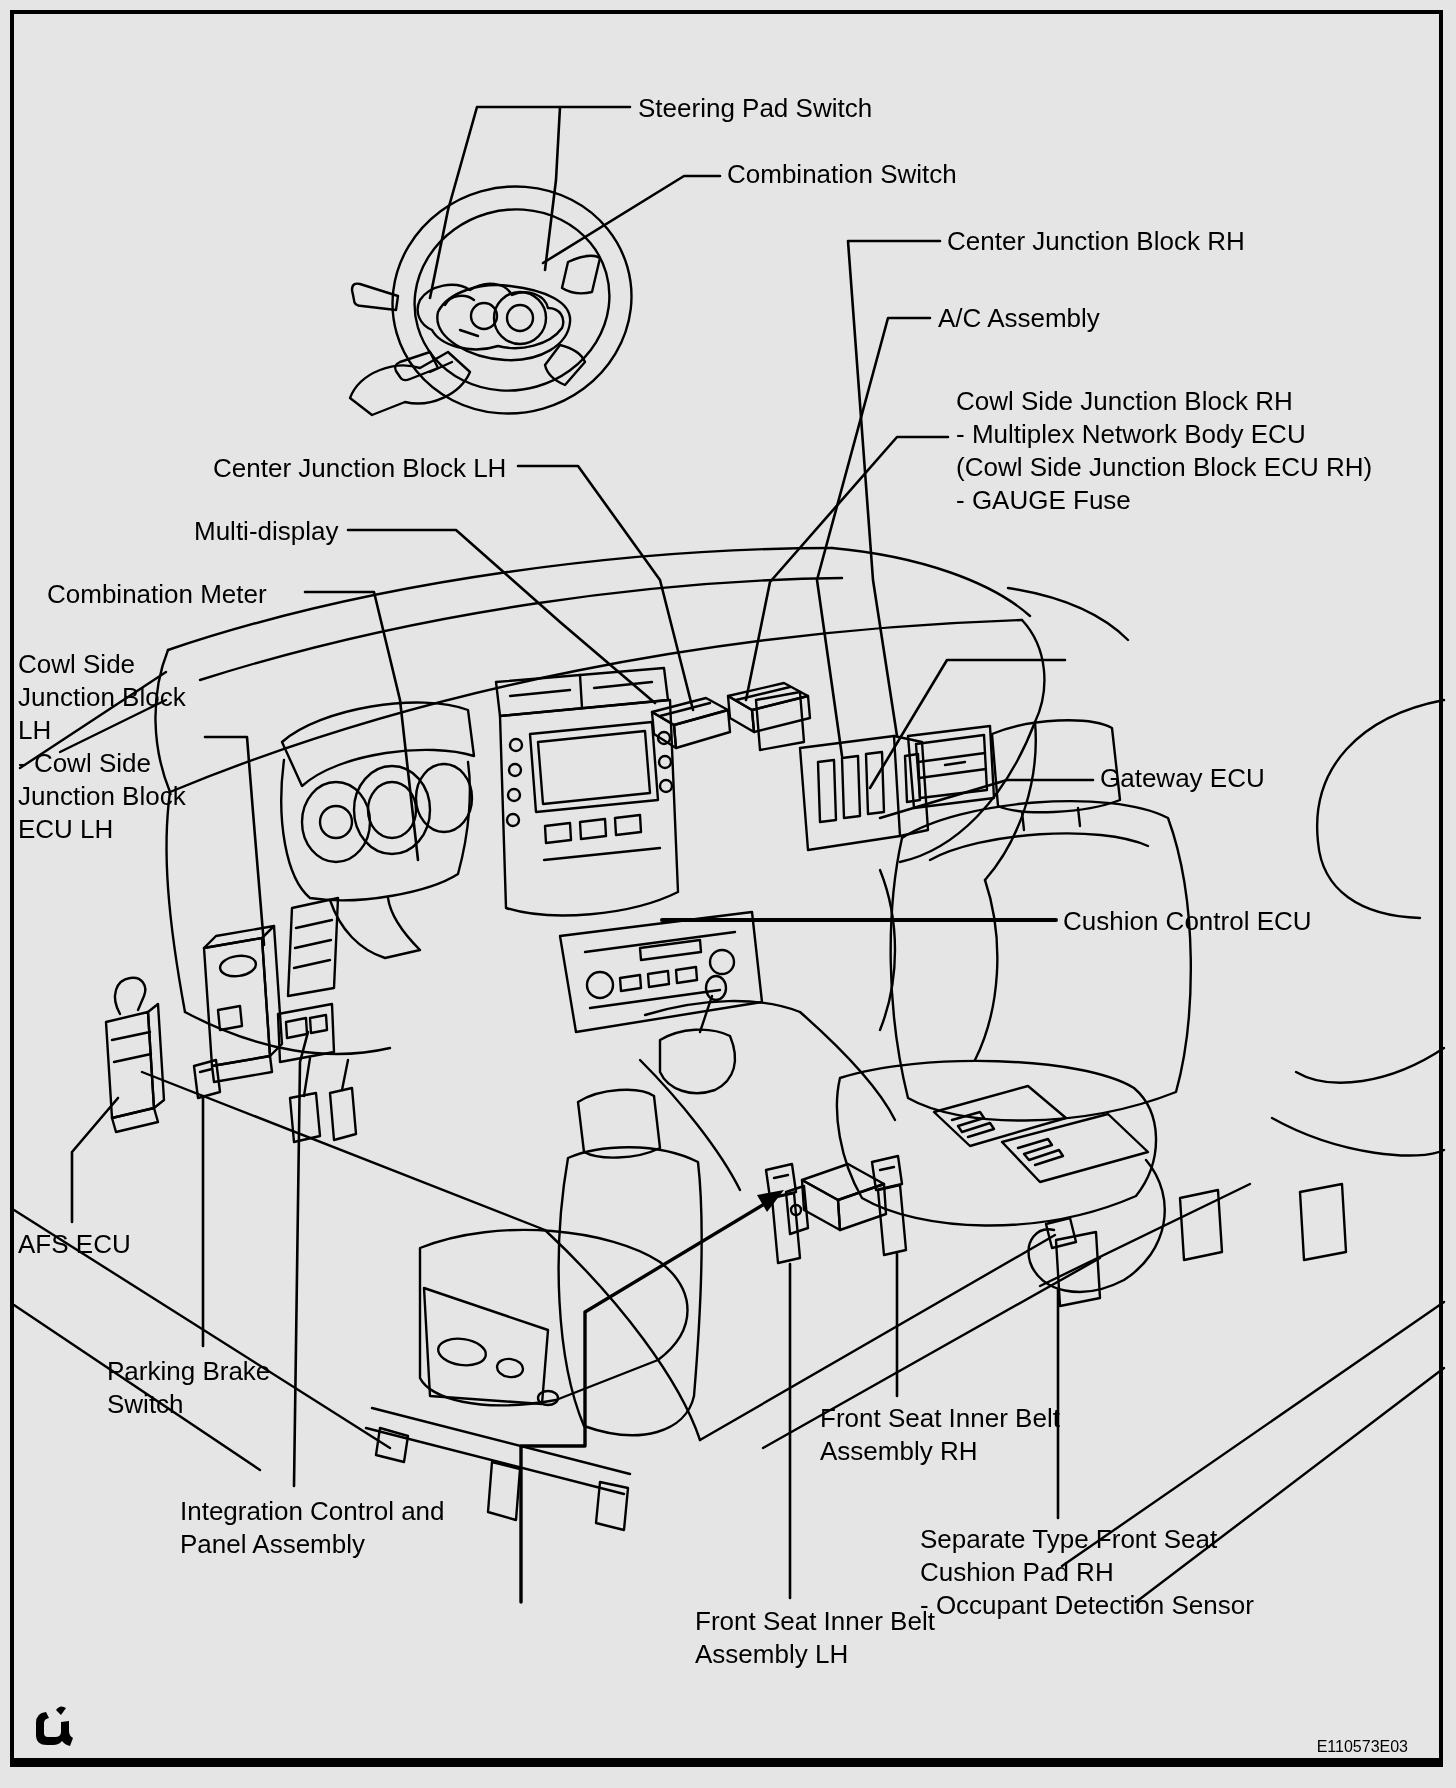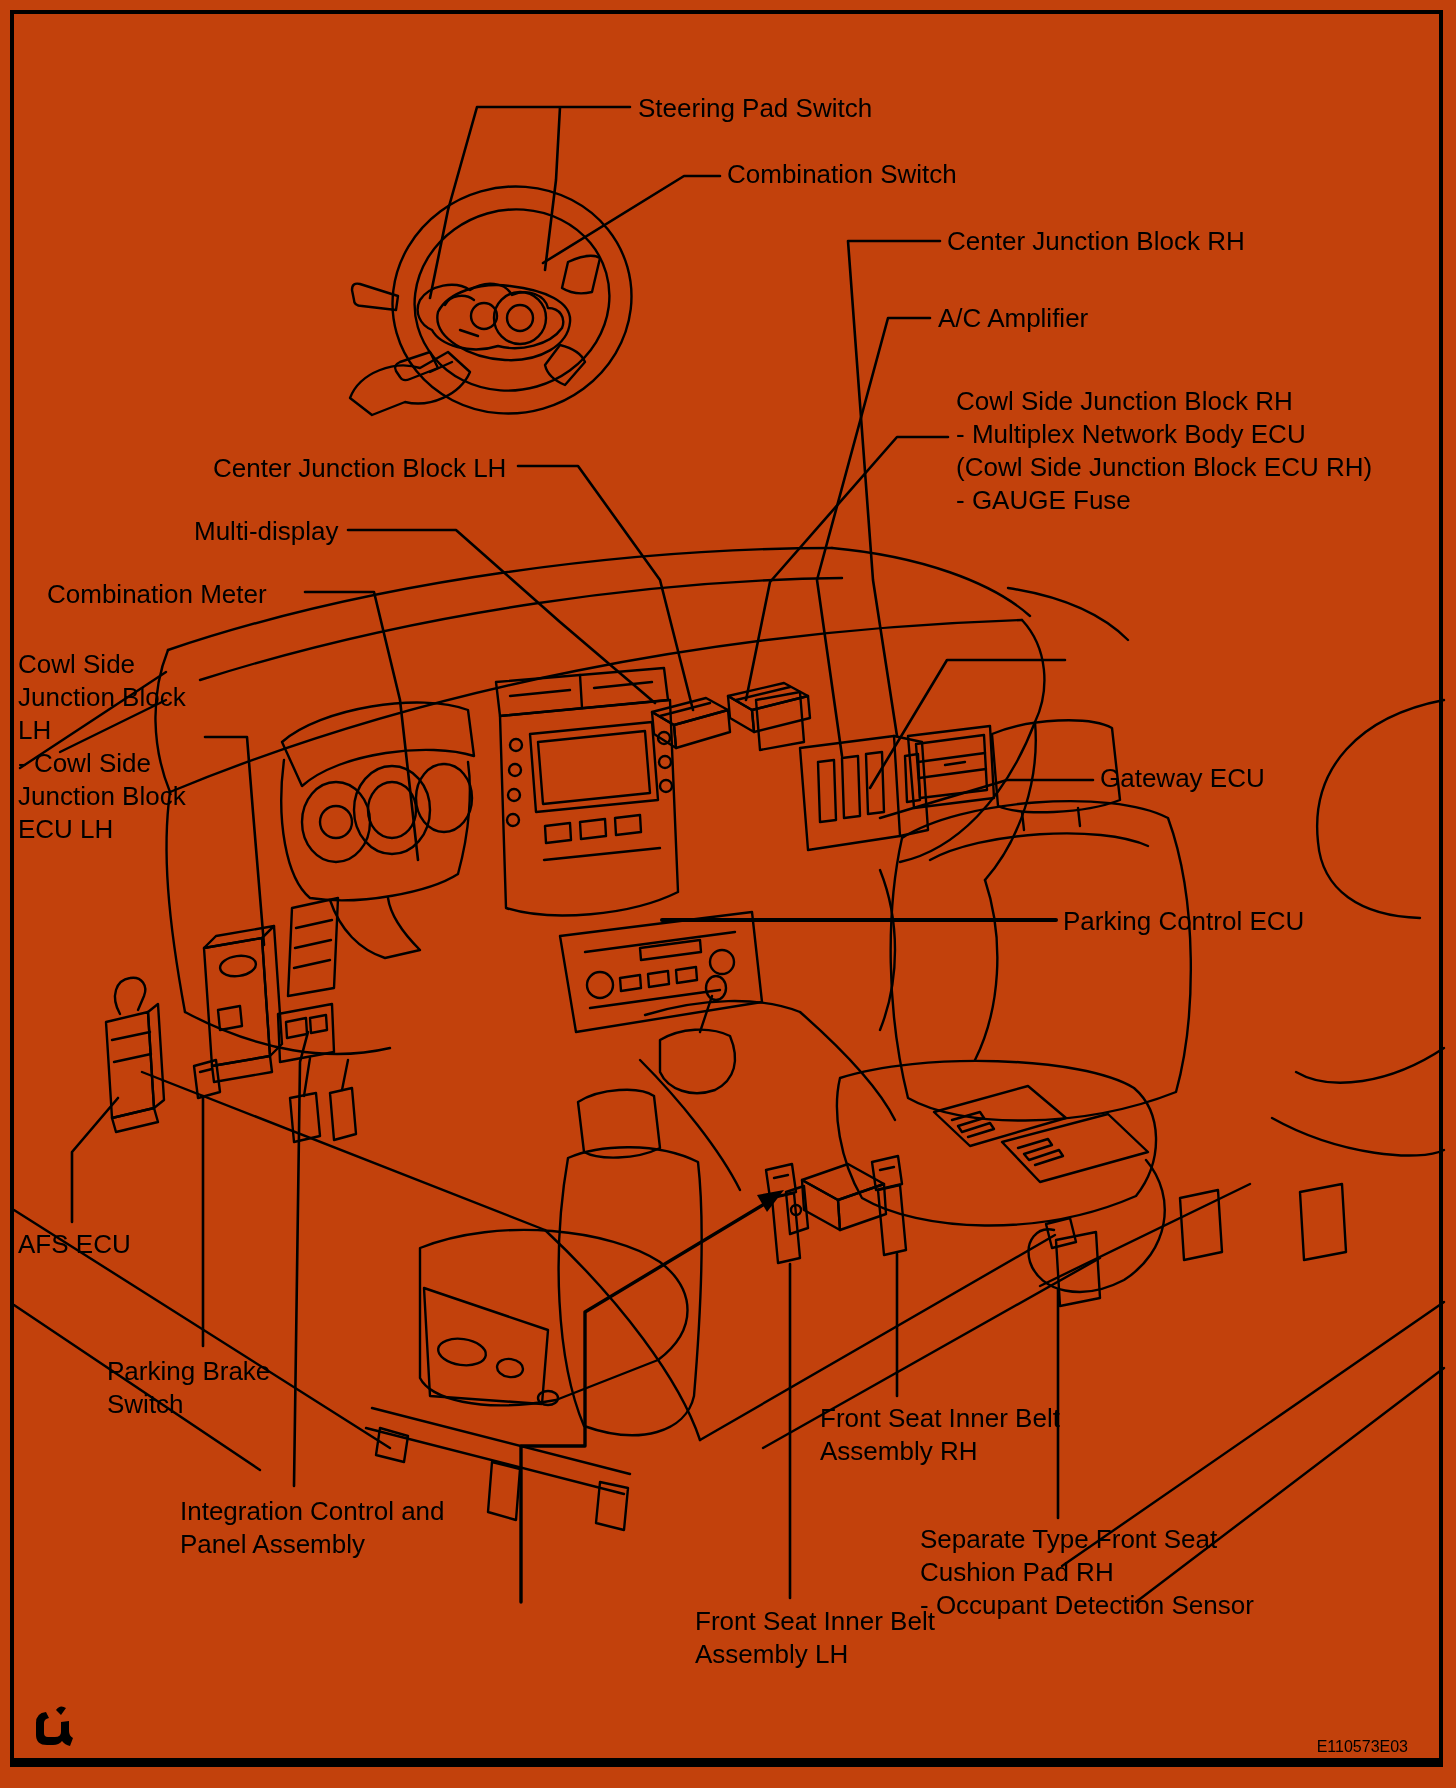--- a/index.html
+++ b/index.html
@@ -1,16 +1,16 @@
 <!DOCTYPE html>
 <html><head>
 <meta charset="utf-8">
 <style>
   html,body{margin:0;padding:0;background:#fff;}
-  #stage{position:relative;width:1456px;height:1788px;background:#c2410c;
+  #stage{position:relative;width:1456px;height:1788px;background:#e5e5e5;
          font-family:"Liberation Sans",sans-serif;color:#000;overflow:hidden;}
   #frame{position:absolute;left:10px;top:10px;width:1433px;height:1757px;
          border:4px solid #000;border-bottom:9px solid #000;box-sizing:border-box;}
   svg.art{position:absolute;left:0;top:0;width:1456px;height:1788px;}
   .lbl{position:absolute;font-size:26px;line-height:33px;white-space:pre-line;}
   .code{position:absolute;font-size:16px;line-height:24px;}
 </style>
 </head>
 <body>
 
@@ -247,36 +247,36 @@
         <path d="M1058 1518 L1058 1290"></path>
       </g>
 
       <path fill="#000" stroke="none" d="M46 1712 q-10 1 -10 11 v12 q0 10 11 10 h6 q6 0 9 -4 q3 4 8 5 l3 -8 q-4 -2 -4 -7 v-10 l-8 1 v10 q0 5 -6 5 h-7 q-4 0 -4 -4 v-10 q0 -4 5 -5 z M56 1710 q4 -6 10 -2 l-5 7 z"></path>
     </g>
   </svg>
 
   <div class="lbl" style="left:638px;top:92px">Steering Pad Switch</div>
   <div class="lbl" style="left:727px;top:158px">Combination Switch</div>
   <div class="lbl" style="left:947px;top:225px">Center Junction Block RH</div>
-  <div class="lbl" style="left:938px;top:302px">A/C Amplifier</div>
+  <div class="lbl" style="left:938px;top:302px">A/C Assembly</div>
   <div class="lbl" style="left:956px;top:385px">Cowl Side Junction Block RH
 - Multiplex Network Body ECU
 (Cowl Side Junction Block ECU RH)
 - GAUGE Fuse</div>
   <div class="lbl" style="left:213px;top:452px">Center Junction Block LH</div>
   <div class="lbl" style="left:194px;top:515px">Multi-display</div>
   <div class="lbl" style="left:47px;top:578px">Combination Meter</div>
   <div class="lbl" style="left:18px;top:648px">Cowl Side
 Junction Block
 LH
 - Cowl Side
 Junction Block
 ECU LH</div>
   <div class="lbl" style="left:1100px;top:762px">Gateway ECU</div>
-  <div class="lbl" style="left:1063px;top:905px">Parking Control ECU</div>
+  <div class="lbl" style="left:1063px;top:905px">Cushion Control ECU</div>
   <div class="lbl" style="left:18px;top:1228px">AFS ECU</div>
   <div class="lbl" style="left:180px;top:1495px">Integration Control and
 Panel Assembly</div>
   <div class="lbl" style="left:107px;top:1355px">Parking Brake
 Switch</div>
   <div class="lbl" style="left:695px;top:1605px">Front Seat Inner Belt
 Assembly LH</div>
   <div class="lbl" style="left:820px;top:1402px">Front Seat Inner Belt
 Assembly RH</div>
   <div class="lbl" style="left:920px;top:1523px">Separate Type Front Seat

